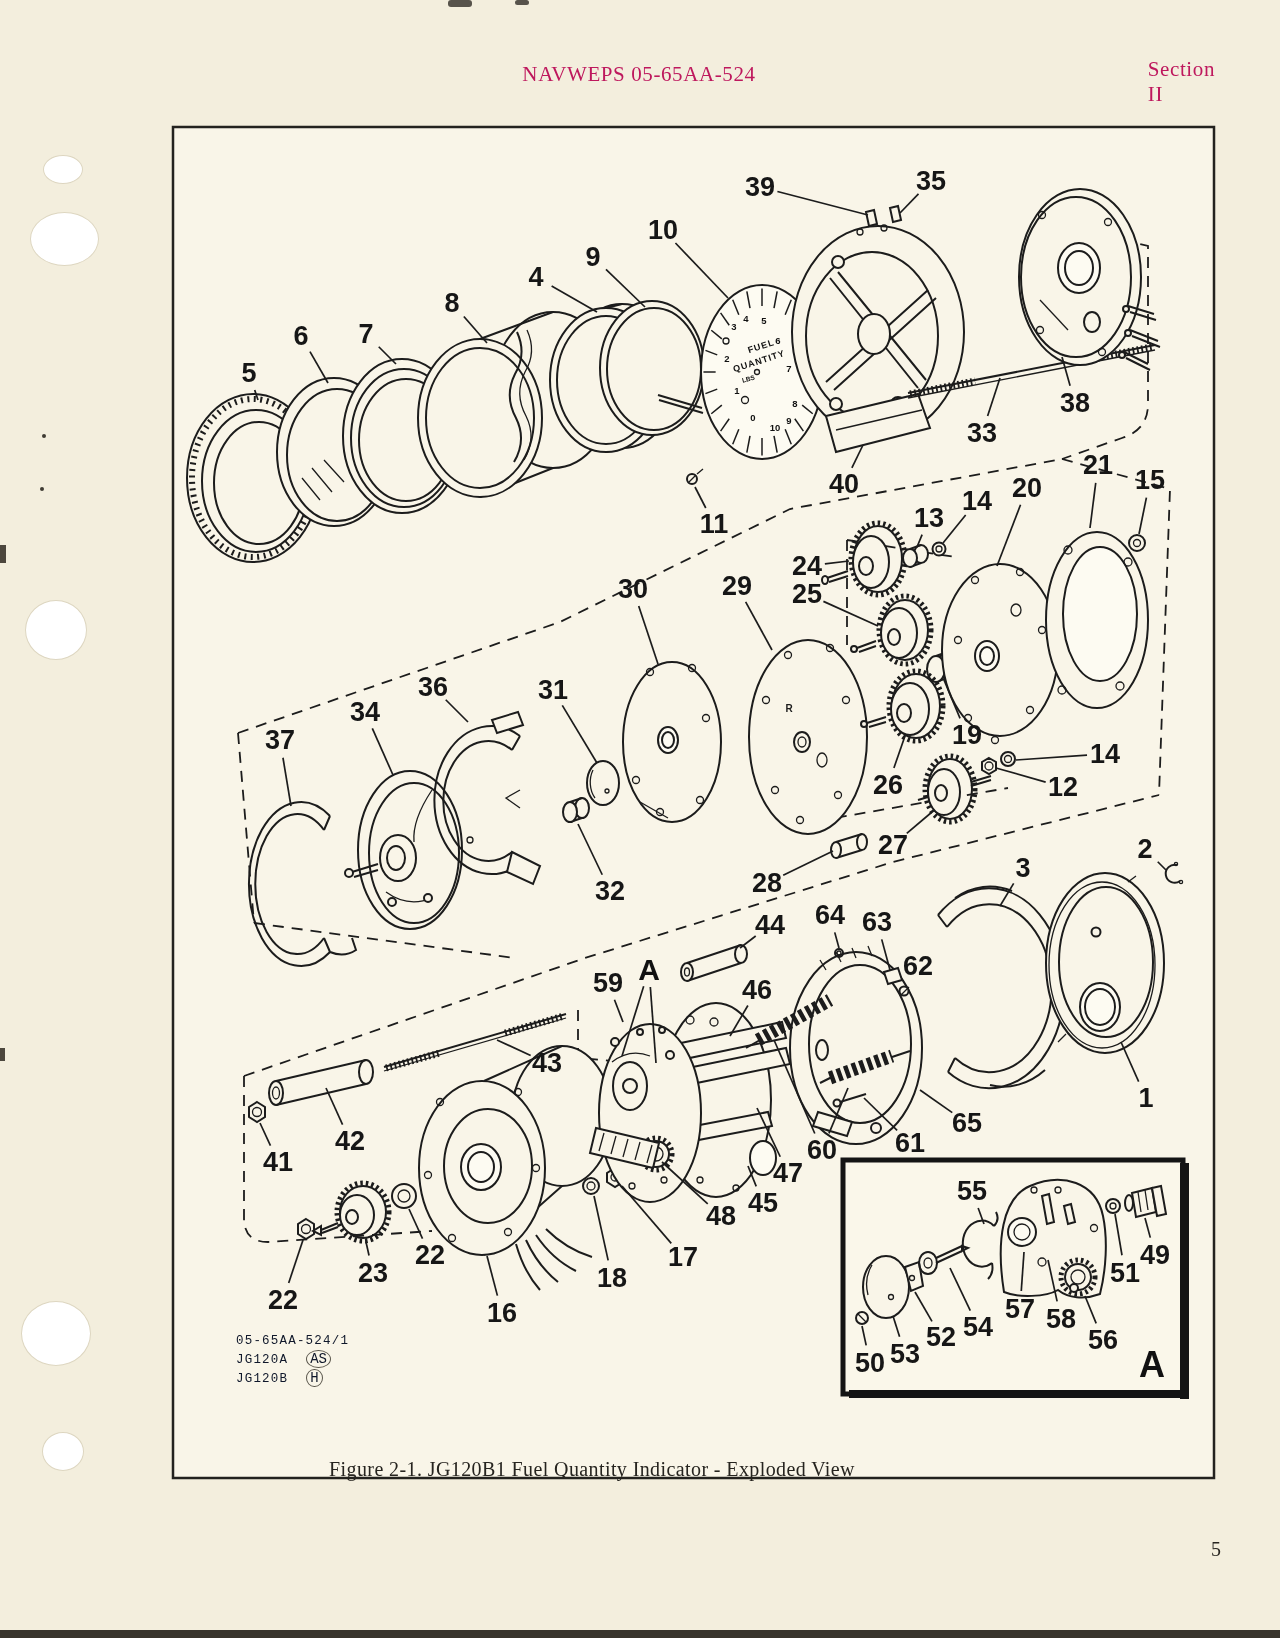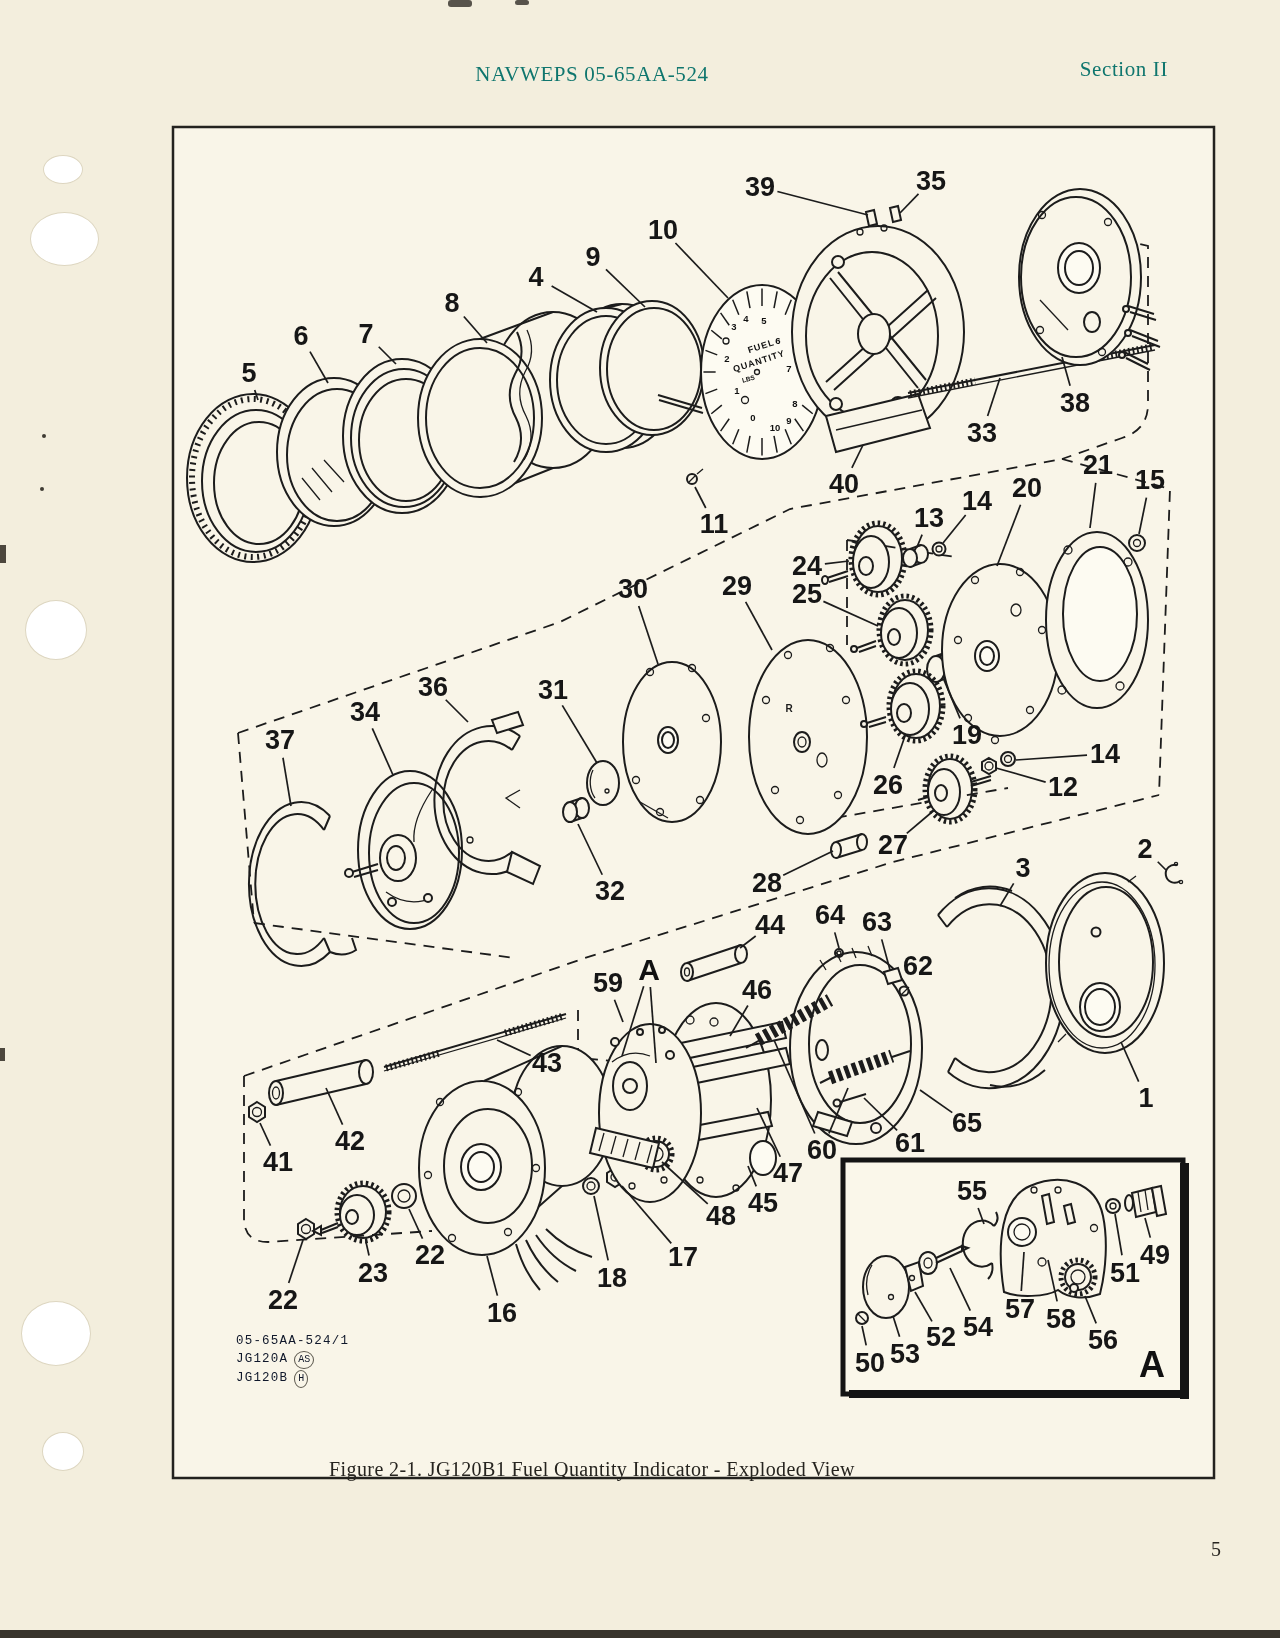--- a/index.html
+++ b/index.html
@@ -1,18 +1,18 @@
 <!DOCTYPE html>
 <html><head>
 <meta charset="utf-8">
 <style>
   html,body{margin:0;padding:0;}
   body{width:1280px;height:1638px;position:relative;background:#f3eedd;
        font-family:"Liberation Serif",serif;overflow:hidden;}
-  .hdr{position:absolute;font:21px "Liberation Serif",serif;color:#0f766e;letter-spacing:.6px;}
+  .hdr{position:absolute;font:21px "Liberation Serif",serif;color:#be185d;letter-spacing:.6px;margin-left:47px;}
   #hdr-center{left:592px;top:62px;transform:translateX(-50%);}
   #hdr-right{left:1168px;top:57px;transform:translateX(-100%);}
   #caption{position:absolute;left:592px;top:1458px;transform:translateX(-50%);
            font:20px "Liberation Serif",serif;color:#26241f;letter-spacing:.4px;white-space:nowrap;}
   #page-num{position:absolute;left:1216px;top:1538px;transform:translateX(-50%);
             font:20px "Liberation Serif",serif;color:#26241f;}
   .hole{position:absolute;background:#ffffff;border:1px solid #ddd6c0;border-radius:50%;}
   .artifact{position:absolute;background:#4c473d;}
   svg{position:absolute;left:0;top:0;}
   .ln{fill:none;stroke:#1c1c1c;stroke-width:2;}
@@ -27,21 +27,21 @@
   .callout-num{font:bold 27px "Liberation Sans",sans-serif;fill:#161616;text-anchor:middle;}
   .marker-a{font-weight:bold;font-family:"Liberation Sans",sans-serif;fill:#111;text-anchor:middle;}
   .leader{stroke:#1c1c1c;stroke-width:1.7;}
   .dial-num{font:bold 9.5px "Liberation Sans",sans-serif;fill:#111;text-anchor:middle;}
   .dial-word{font:bold 9px "Liberation Sans",sans-serif;fill:#111;text-anchor:middle;letter-spacing:1px;}
   .dial-word3{font:bold 6.5px "Liberation Sans",sans-serif;fill:#111;text-anchor:middle;}
   .plate-letter{font:bold 10px "Liberation Sans",sans-serif;fill:#1c1c1c;text-anchor:middle;}
   #stamp{position:absolute;left:236px;top:1332px;font:12.5px "Liberation Mono",monospace;
          color:#0f172a;letter-spacing:1.2px;line-height:18px;}
   .badge{display:inline-block;border:1.4px solid #5a564c;border-radius:50%;
-         font-size:10px;padding:3px 3px;margin-left:6px;line-height:10px;letter-spacing:0;}
+         font-size:14px;padding:3px 3px;margin-left:18px;line-height:10px;letter-spacing:0;}
 </style>
 </head>
 <body>
 
 <div class="hdr" id="hdr-center">NAVWEPS 05-65AA-524</div>
 <div class="hdr" id="hdr-right">Section II</div>
 
 <div class="hole" style="left:43px;top:155px;width:38px;height:27px;"></div>
 <div class="hole" style="left:30px;top:212px;width:67px;height:52px;"></div>
 <div class="hole" style="left:25px;top:600px;width:60px;height:58px;"></div>

